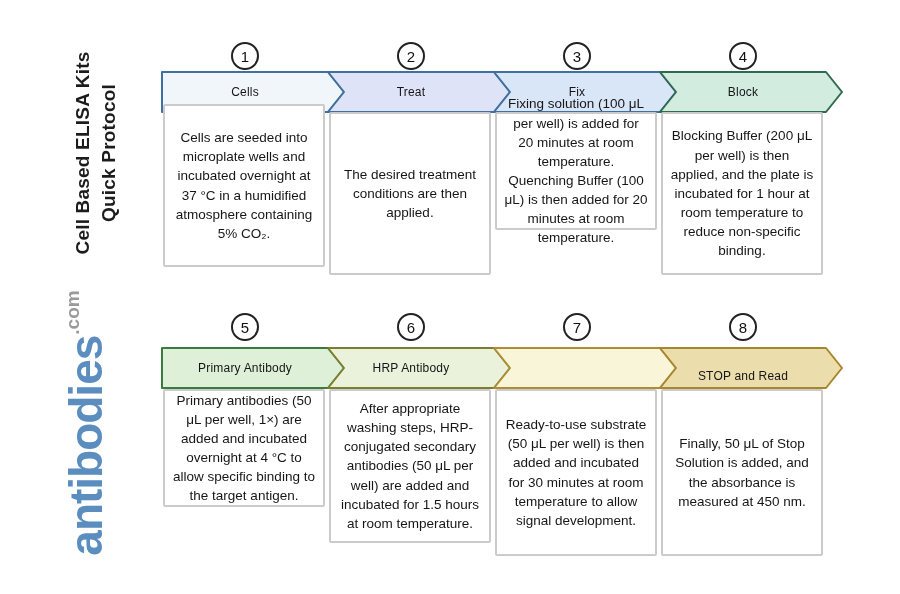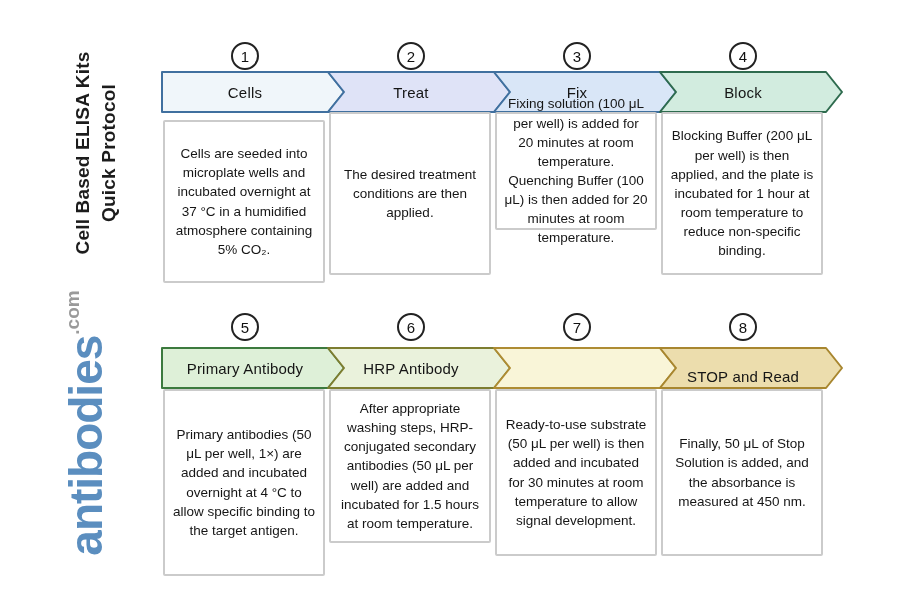--- a/index.html
+++ b/index.html
@@ -26,21 +26,21 @@
   
   .circle{
     position:absolute;width:28px;height:28px;border:2px solid #222;border-radius:50%;
     background:#fff;display:flex;align-items:center;justify-content:center;
     font-size:15px;color:#111;box-sizing:border-box;
   }
   
   .arrowband{position:absolute;left:160px;width:692px;height:44px;}
   .arrowlabel{
     position:absolute;width:166px;height:40px;display:flex;align-items:center;justify-content:center;
-    font-size:15px;color:#151515;letter-spacing:.2px;
+    font-size:12px;color:#151515;letter-spacing:.2px;
   }
   
   .descbox{
     position:absolute;width:162px;box-sizing:border-box;background:#fff;
     border:2px solid #cbcbcb;border-radius:2px;
     display:flex;align-items:center;justify-content:center;
     padding:6px 7px;text-align:center;font-size:13.5px;line-height:1.42;color:#161616;
   }
 </style>
 </head>
@@ -75,21 +75,21 @@
     <polygon points="2,2 168,2 184,22 168,42 2,42" stroke-width="2" stroke-linejoin="round" fill="#f0f6fa" stroke="#40709f"></polygon>
     <polygon points="168,2 334,2 350,22 334,42 168,42 184,22" stroke-width="2" stroke-linejoin="round" fill="#dfe3f7" stroke="#40709f"></polygon>
     <polygon points="334,2 500,2 516,22 500,42 334,42 350,22" stroke-width="2" stroke-linejoin="round" fill="#d9e6f7" stroke="#40709f"></polygon>
     <polygon points="500,2 666,2 682,22 666,42 500,42 516,22" stroke-width="2" stroke-linejoin="round" fill="#d2ecdf" stroke="#2e6b4e"></polygon>
   </svg>
   <div class="arrowlabel" style="left:162px;top:72px">Cells</div>
   <div class="arrowlabel" style="left:328px;top:72px">Treat</div>
   <div class="arrowlabel" style="left:494px;top:72px">Fix</div>
   <div class="arrowlabel" style="left:660px;top:72px">Block</div>
 
-  <div class="descbox" style="left:163px;top:120px;height:163px">
+  <div class="descbox" style="left:163px;top:104px;height:163px">
       <span>Cells are seeded into microplate wells and incubated overnight at 37 °C in a humidified atmosphere containing 5% CO₂.</span>
     </div>
   <div class="descbox" style="left:329px;top:112px;height:163px">
       <span>The desired treatment conditions are then applied.</span>
     </div>
   <div class="descbox" style="left:495px;top:112px;height:118px">
       <span>Fixing solution (100 μL per well) is added for 20 minutes at room temperature. Quenching Buffer (100 μL) is then added for 20 minutes at room temperature.</span>
     </div>
   <div class="descbox" style="left:661px;top:112px;height:163px">
       <span>Blocking Buffer (200 μL per well) is then applied, and the plate is incubated for 1 hour at room temperature to reduce non-specific binding.</span>
@@ -111,21 +111,21 @@
   <svg class="arrowband" style="top:346px" viewBox="0 0 692 44">
     <polygon points="2,2 168,2 184,22 168,42 2,42" stroke-width="2" stroke-linejoin="round" fill="#def0d8" stroke="#3c7a3e"></polygon>
     <polygon points="168,2 334,2 350,22 334,42 168,42 184,22" stroke-width="2" stroke-linejoin="round" fill="#eaf2dc" stroke="#7d7d30"></polygon>
     <polygon points="334,2 500,2 516,22 500,42 334,42 350,22" stroke-width="2" stroke-linejoin="round" fill="#f9f5d8" stroke="#ae8c33"></polygon>
     <polygon points="500,2 666,2 682,22 666,42 500,42 516,22" stroke-width="2" stroke-linejoin="round" fill="#ecddad" stroke="#a8862f"></polygon>
   </svg>
   <div class="arrowlabel" style="left:162px;top:348px">Primary Antibody</div>
   <div class="arrowlabel" style="left:328px;top:348px">HRP Antibody</div>
   <div class="arrowlabel" style="left:660px;top:356px">STOP and Read</div>
 
-  <div class="descbox" style="left:163px;top:389px;height:187px">
+  <div class="descbox" style="left:163px;top:389px;height:118px">
       <span>Primary antibodies (50 μL per well, 1×) are added and incubated overnight at 4 °C to allow specific binding to the target antigen.</span>
     </div>
   <div class="descbox" style="left:329px;top:389px;height:154px">
       <span>After appropriate washing steps, HRP-conjugated secondary antibodies (50 μL per well) are added and incubated for 1.5 hours at room temperature.</span>
     </div>
   <div class="descbox" style="left:495px;top:389px;height:167px">
       <span>Ready-to-use substrate (50 μL per well) is then added and incubated for 30 minutes at room temperature to allow signal development.</span>
     </div>
   <div class="descbox" style="left:661px;top:389px;height:167px">
       <span>Finally, 50 μL of Stop Solution is added, and the absorbance is measured at 450 nm.</span>

